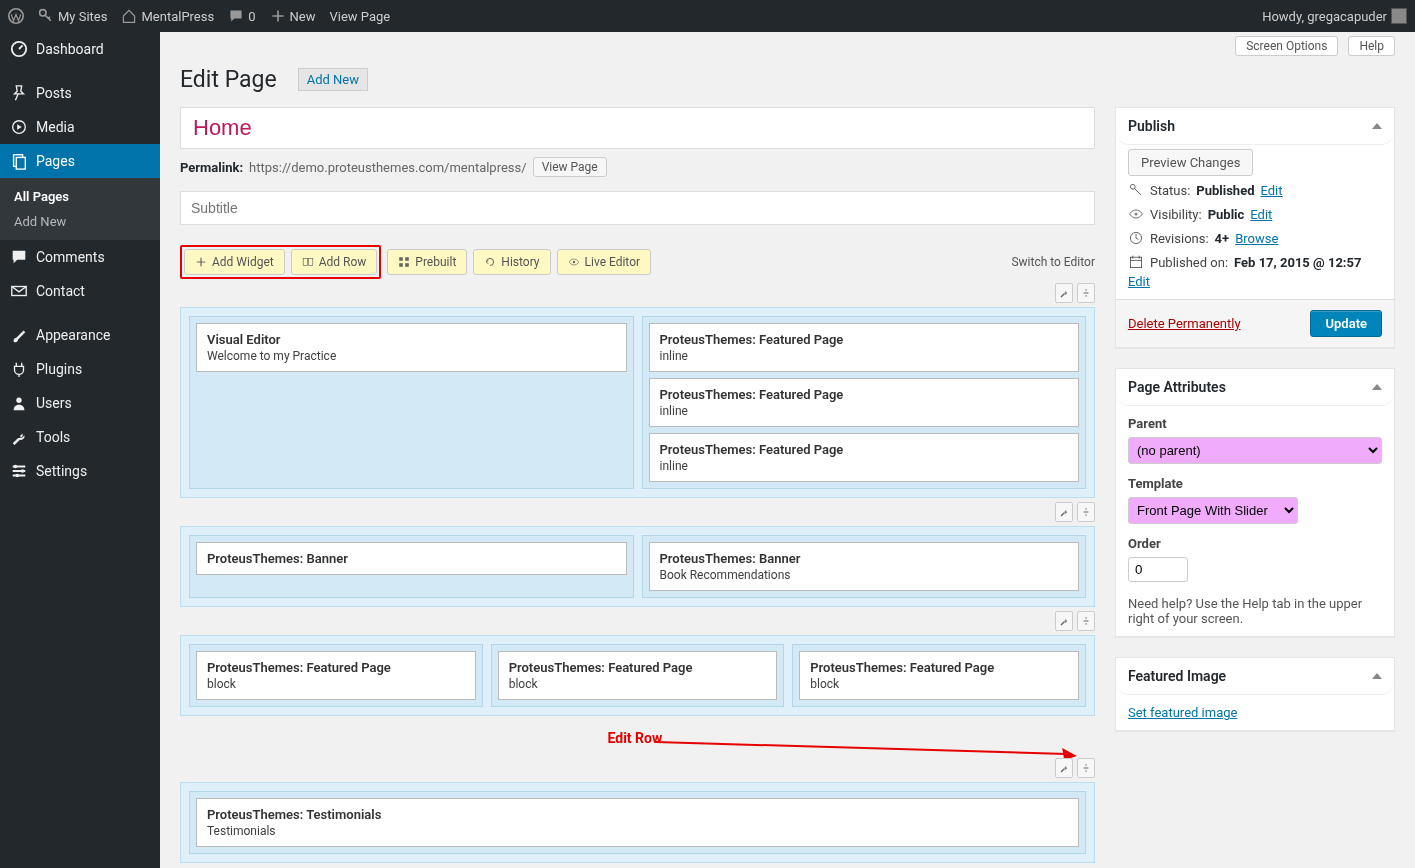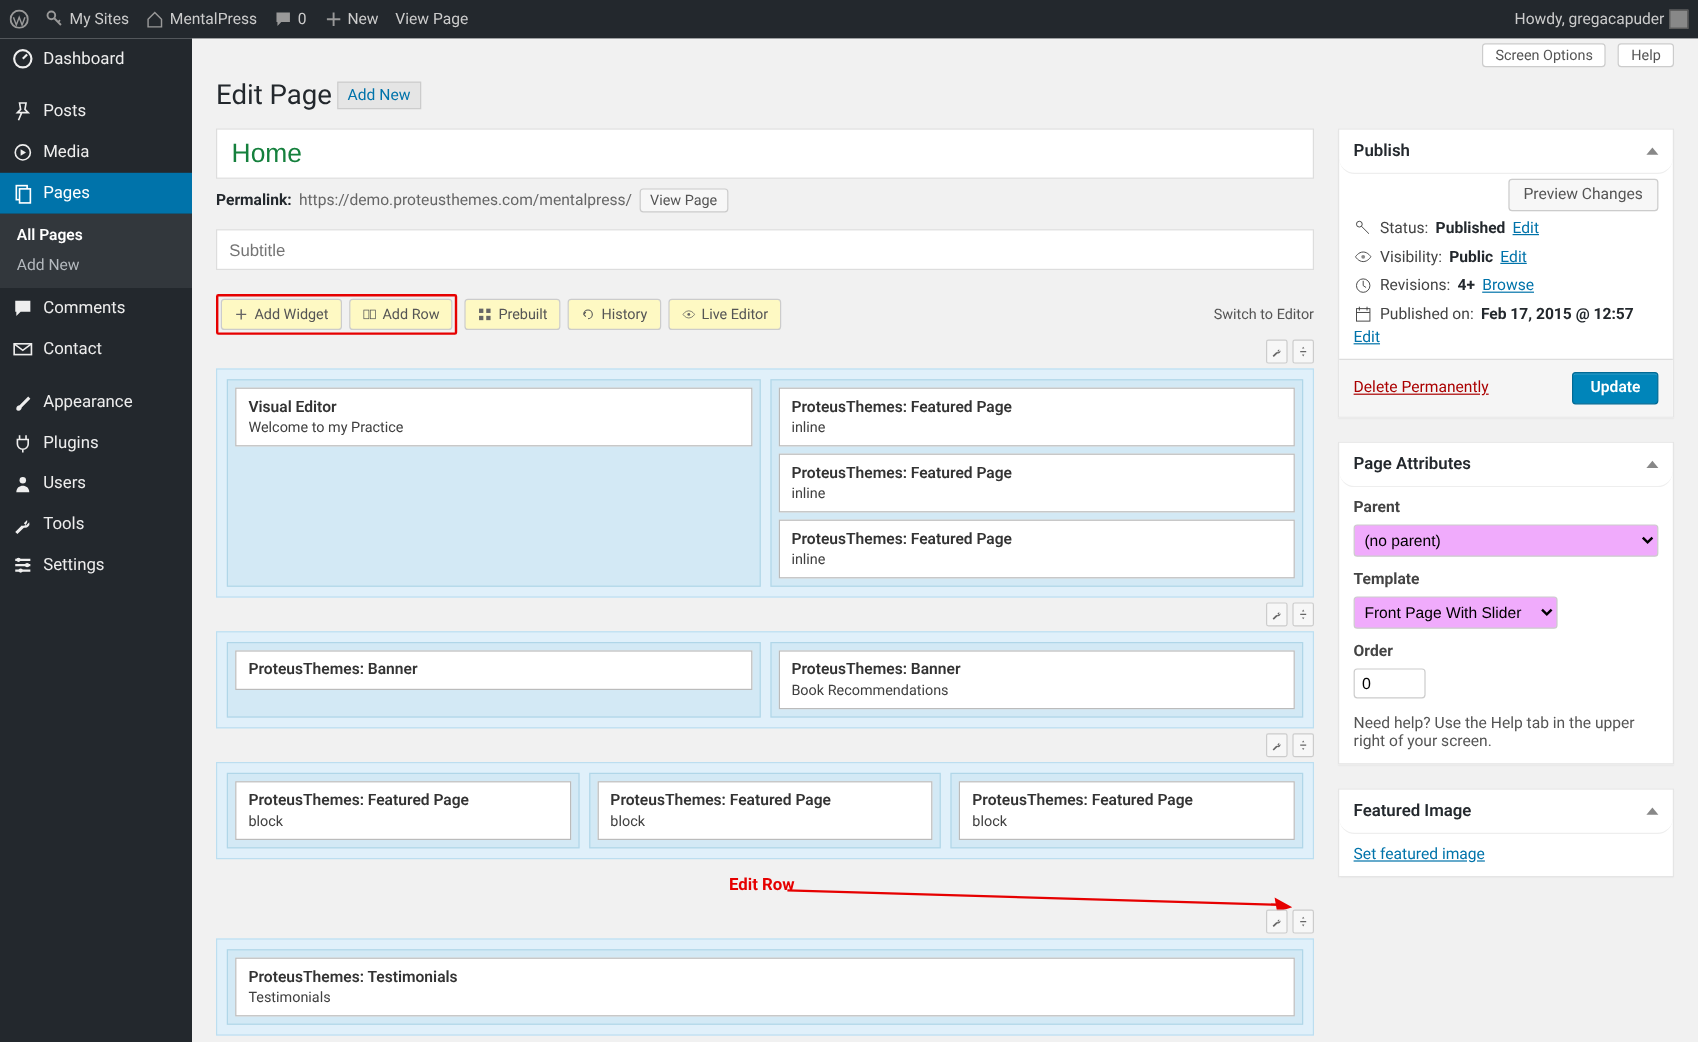--- a/index.html
+++ b/index.html
@@ -21,29 +21,29 @@
 .sidebar .menu-item svg { width: 18px; height: 18px; fill: rgba(240,245,250,.6); }
 .sidebar .menu-item.current svg { fill:#fff; }
 .sidebar .submenu { background: #32373c; padding: 6px 0; }
 .sidebar .submenu div { padding: 5px 12px 5px 14px; font-size: 13px; color: #b4b9be; cursor: pointer; }
 .sidebar .submenu div.current { color: #fff; font-weight: 600; }
 .sidebar .collapse { display:flex; align-items:center; gap:8px; padding:8px 10px; color:#aaa; cursor:pointer; font-size:13px; }
 .sidebar .collapse svg { width:18px; height:18px; fill:#aaa; }
 
 
 .main { flex: 1; padding: 10px 20px 40px 20px; }
-.heading-row { display:flex; align-items:center; gap:4px; margin: 10px 0 14px 0; }
+.heading-row { display:flex; align-items:center; gap:21px; margin: 10px 0 14px 0; }
 .heading-row h1 { font-size: 23px; font-weight: 400; color:#23282d; }
 .addnew-btn { background:#e5e5e5; color:#0073aa; border:1px solid #ccc; padding:3px 8px; font-size:13px; cursor:pointer; }
 
 .content-cols { display:flex; gap:20px; align-items:flex-start; }
 .col-main { flex:1; min-width:0; }
 .col-side { width:280px; flex-shrink:0; }
 
-.title-input { width:100%; background:#fff; border:1px solid #ddd; padding:6px 12px; font-size:22px; color:#15803d; outline:none; height:42px; }
+.title-input { width:100%; background:#fff; border:1px solid #ddd; padding:6px 12px; font-size:22px; color:#be185d; outline:none; height:42px; }
 .permalink-row { margin:8px 0 14px 0; font-size:13px; color:#666; display:flex; align-items:center; gap:6px; }
 .permalink-row strong { color:#23282d; }
 .small-btn { background:#f7f7f7; border:1px solid #ccc; color:#555; padding:2px 8px; font-size:12px; border-radius:3px; cursor:pointer; }
 
 .subtitle-input { width:100%; background:#fff; border:1px solid #ddd; padding:0 10px; font-size:14px; color:#999; height:34px; outline:none; margin-bottom:20px; }
 
 
 .pb-toolbar { display:flex; align-items:center; gap:6px; margin-bottom:10px; }
 .pb-toolbar .tool-btn { background:#fef9c3; border:1px solid #ccc; color:#555; padding:5px 10px; font-size:12px; border-radius:3px; cursor:pointer; display:inline-flex; align-items:center; gap:5px; }
 .pb-toolbar .tool-btn svg { width:12px; height:12px; fill:#666; }
@@ -412,21 +412,21 @@
       </div>
 
       <div class="col-side">
 
         <div class="metabox">
           <div class="metabox-head">
             <h2>Publish</h2>
             <span class="toggle-tri"></span>
           </div>
           <div class="metabox-body">
-            <div style="text-align:right; margin-bottom:8px;">
+            <div style="text-align:left; margin-bottom:8px;">
               <span class="btn">Preview Changes</span>
             </div>
             <div class="meta-line">
                 <svg viewBox="0 0 20 20">
                   <circle cx="6" cy="6" r="3" fill="none" stroke="currentColor"></circle>
                   <path d="M8 8l8 8" stroke="currentColor"></path>
                 </svg>
                 <span>Status:</span> 
                 <strong>Published</strong> 
                 <span class="link">Edit</span>

